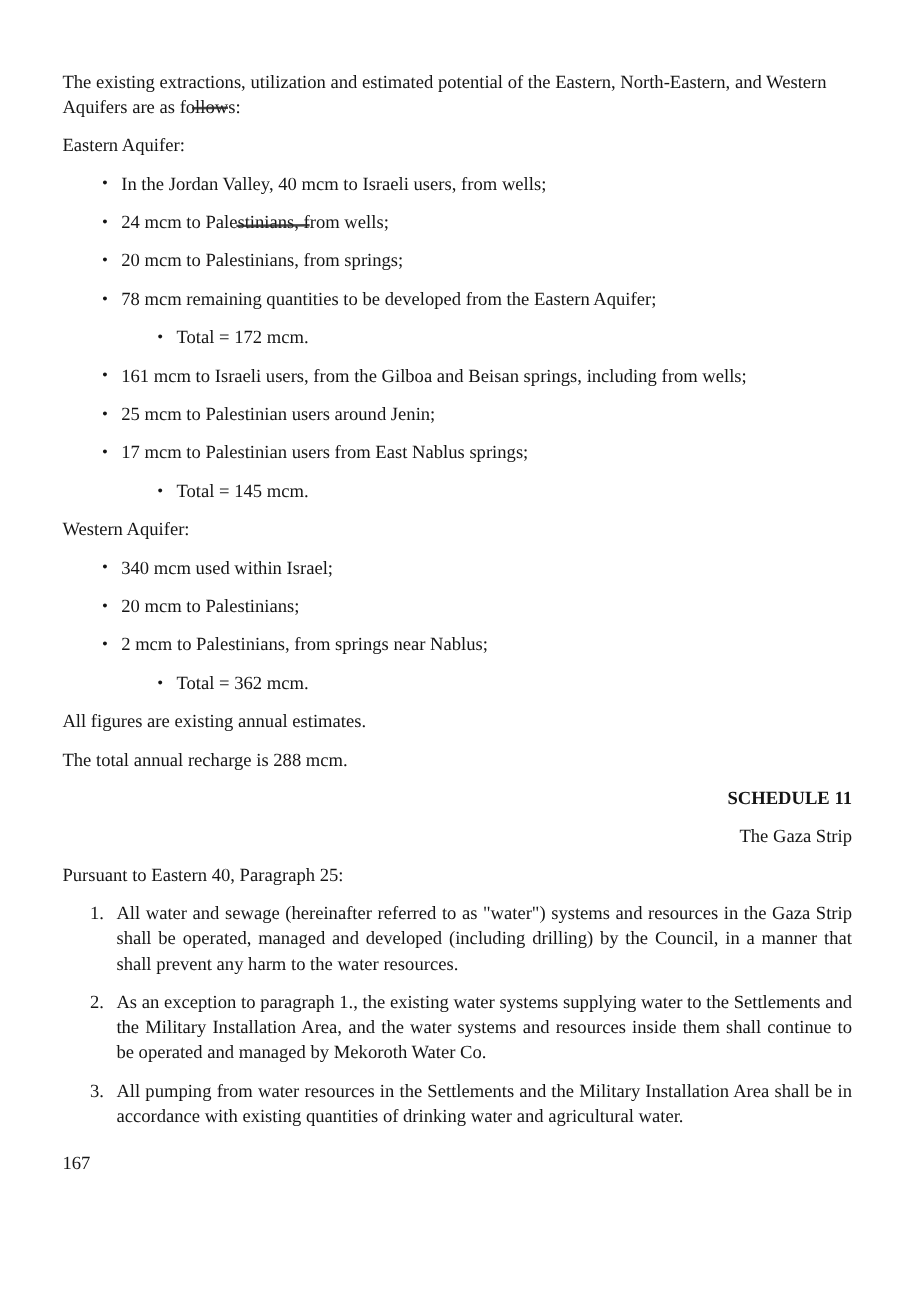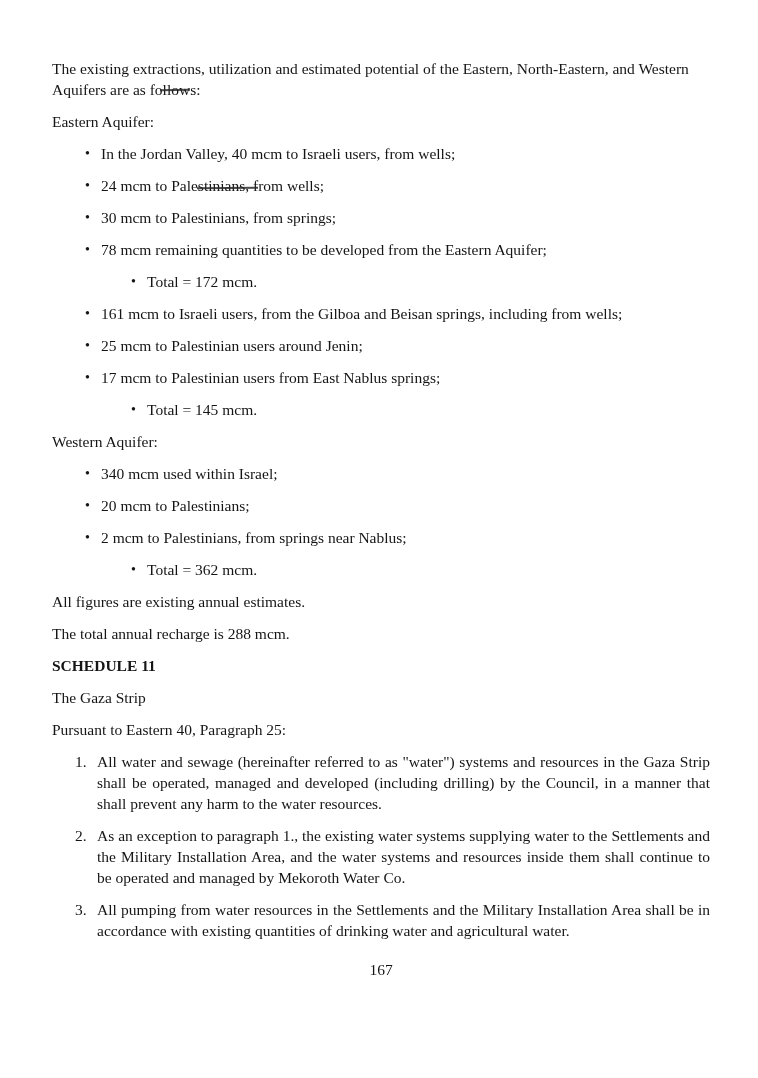--- a/index.html
+++ b/index.html
@@ -32,40 +32,39 @@
     width: 16px;
     font-size: 14px;
   }
   .bullet .btext {
     flex: 1;
   }
   .bullet.total {
     margin-left: 79px;
   }
   .center {
-    text-align: left;
+    text-align: right;
   }
   .bold {
     font-weight: bold;
   }
   .numbered {
     display: flex;
     margin: 0 0 11px 23px;
   }
   .numbered .num {
     flex: none;
     width: 22px;
   }
   .numbered .ntext {
     flex: 1;
     text-align: justify;
     font-family: Liberation Serif, serif;
   }
   .pagenum {
-    text-align: center;
     margin-top: 18px;
   }
   
   .artifact {
     position: absolute;
     background: #2a2a2a;
     height: 1.6px;
     opacity: 0.85;
   }
   .artifact-1 { left: 160px; top: 89px;  width: 30px; transform: rotate(-1deg); }
@@ -83,21 +82,21 @@
   <div class="bullet">
     <span class="glyph">•</span>
     <span class="btext">In the Jordan Valley, 40 mcm to Israeli users, from wells;</span>
   </div>
   <div class="bullet">
     <span class="glyph">•</span>
     <span class="btext">24 mcm to Palestinians, from wells;</span>
   </div>
   <div class="bullet">
     <span class="glyph">•</span>
-    <span class="btext">30 mcm to Palestinians, from springs;</span>
+    <span class="btext">20 mcm to Palestinians, from springs;</span>
   </div>
   <div class="bullet">
     <span class="glyph">•</span>
     <span class="btext">78 mcm remaining quantities to be developed from the Eastern Aquifer;</span>
   </div>
   <div class="bullet total">
     <span class="glyph">•</span>
     <span class="btext">Total = 172 mcm.</span>
   </div>
 

